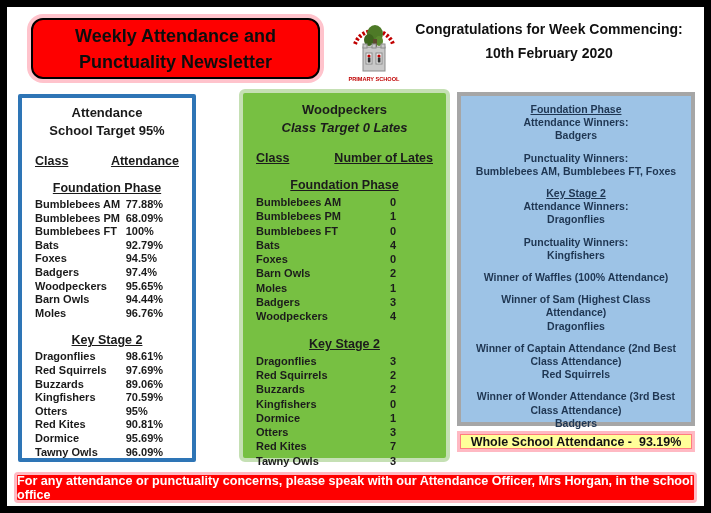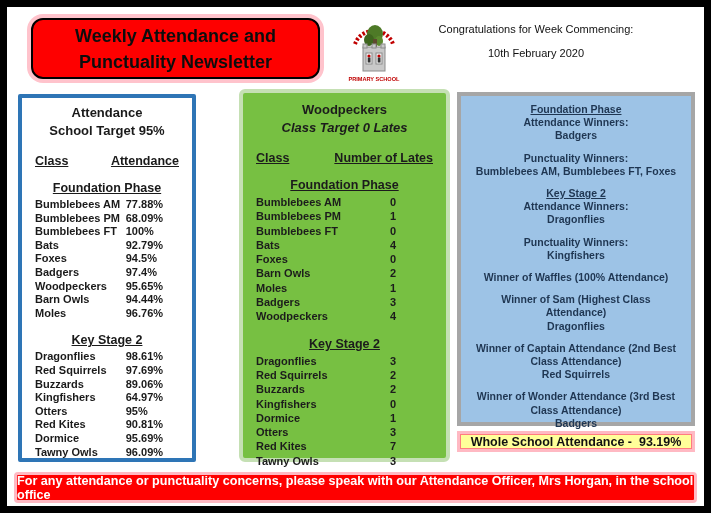--- a/index.html
+++ b/index.html
@@ -7,22 +7,22 @@
         border:7px solid #000;background:#fff;overflow:hidden;
         font-family:"Liberation Sans",sans-serif;color:#1a1a1a;}
   .abs{position:absolute;box-sizing:border-box;}
 
   
   .title-box{left:24px;top:11px;width:289px;height:61px;background:#FE0000;
              border:2px solid #000;border-radius:12px;box-shadow:0 0 0 4px #FFC3CC;
              display:flex;flex-direction:column;align-items:center;justify-content:center;}
   .title-box div{font-size:18px;font-weight:bold;color:#0d0d0d;line-height:26px;}
   .logo-wrap{left:338px;top:3px;width:58px;height:78px;display:flex;align-items:center;justify-content:center;}
-  .congrats{left:379px;top:10px;width:300px;text-align:center;font-weight:normal;
-            font-size:11px;line-height:24px;color:#111;}
+  .congrats{left:392px;top:10px;width:300px;text-align:center;font-weight:bold;
+            font-size:14px;line-height:24px;color:#111;}
 
   
   .attendance-panel{left:11px;top:87px;width:178px;height:368px;background:#fff;
                     border:4px solid #2E75B6;border-radius:2px;}
   .panel-head{text-align:center;font-weight:bold;font-size:13px;line-height:18px;}
   .attendance-panel .panel-head{padding-top:6px;}
   .panel-sub{text-align:center;font-weight:bold;font-size:13px;line-height:18px;}
   .punctuality-panel .panel-sub{font-style:italic;}
   .cols{display:flex;justify-content:space-between;padding:0 13px;margin-top:14px;
         font-weight:bold;font-size:12.5px;}
@@ -149,21 +149,21 @@
       <div class="row">
           <span class="cls">Red Squirrels</span>
           <span class="val">97.69%</span>
         </div>
       <div class="row">
           <span class="cls">Buzzards</span>
           <span class="val">89.06%</span>
         </div>
       <div class="row">
           <span class="cls">Kingfishers</span>
-          <span class="val">64.97%</span>
+          <span class="val">70.59%</span>
         </div>
       <div class="row">
           <span class="cls">Otters</span>
           <span class="val">95%</span>
         </div>
       <div class="row">
           <span class="cls">Red Kites</span>
           <span class="val">90.81%</span>
         </div>
       <div class="row">

